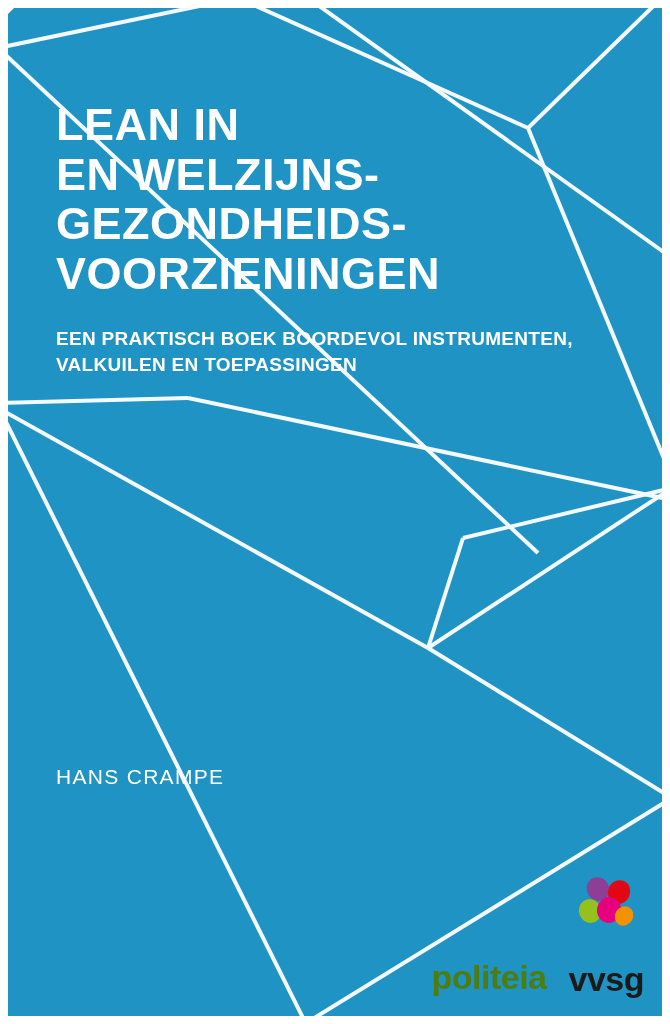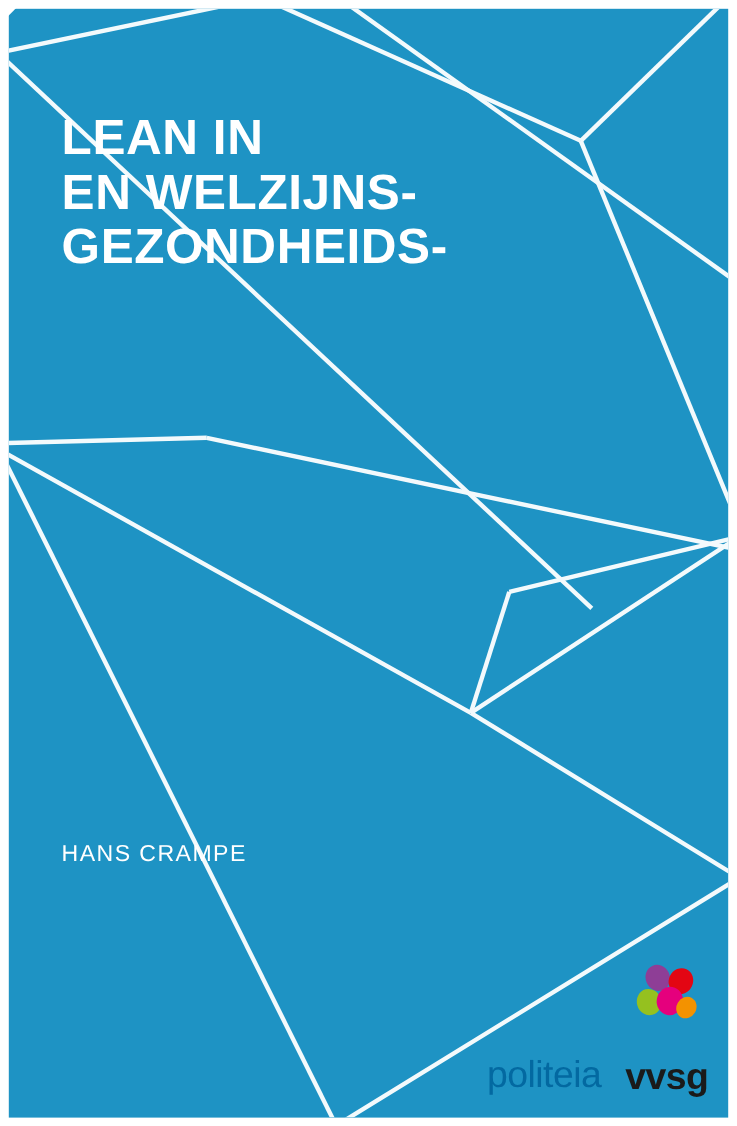--- a/index.html
+++ b/index.html
@@ -108,23 +108,23 @@
   .logos {
     position: absolute;
     right: 26px;
     bottom: 28px;
     display: flex;
     align-items: flex-end;
     gap: 22px;
   }
 
   .politeia-logo {
-    color: #0369a1;
+    color: #4d7c0f;
     font-size: 34px;
-    font-weight: normal;
+    font-weight: bold;
     letter-spacing: -0.5px;
     line-height: 1;
     padding-bottom: 2px;
   }
 
   .vvsg-wrap {
     display: flex;
     flex-direction: column;
     align-items: center;
   }
@@ -168,22 +168,27 @@
         <line x1="-10" y1="398" x2="300" y2="1020"></line>
         <line x1="664" y1="790" x2="290" y2="1020"></line>
         <line x1="664" y1="255" x2="664" y2="255"></line>
       </g>
     </svg>
 
     <div class="title-block">
       <div class="title-line">LEAN IN</div>
       <div class="title-line">EN WELZIJNS-</div>
       <div class="title-line">GEZONDHEIDS-</div>
+      <div class="title-line">VOORZIENINGEN</div>
     </div>
 
+    <div class="subtitle-block">
+      <div class="subtitle-line">EEN PRAKTISCH BOEK BOORDEVOL INSTRUMENTEN,</div>
+      <div class="subtitle-line">VALKUILEN EN TOEPASSINGEN</div>
+    </div>
 
     <div class="author">HANS CRAMPE</div>
 
   </div>
 
   <div class="white-corner-tl"></div>
 
   <div class="bottom-band">
     <div class="logos">
 

